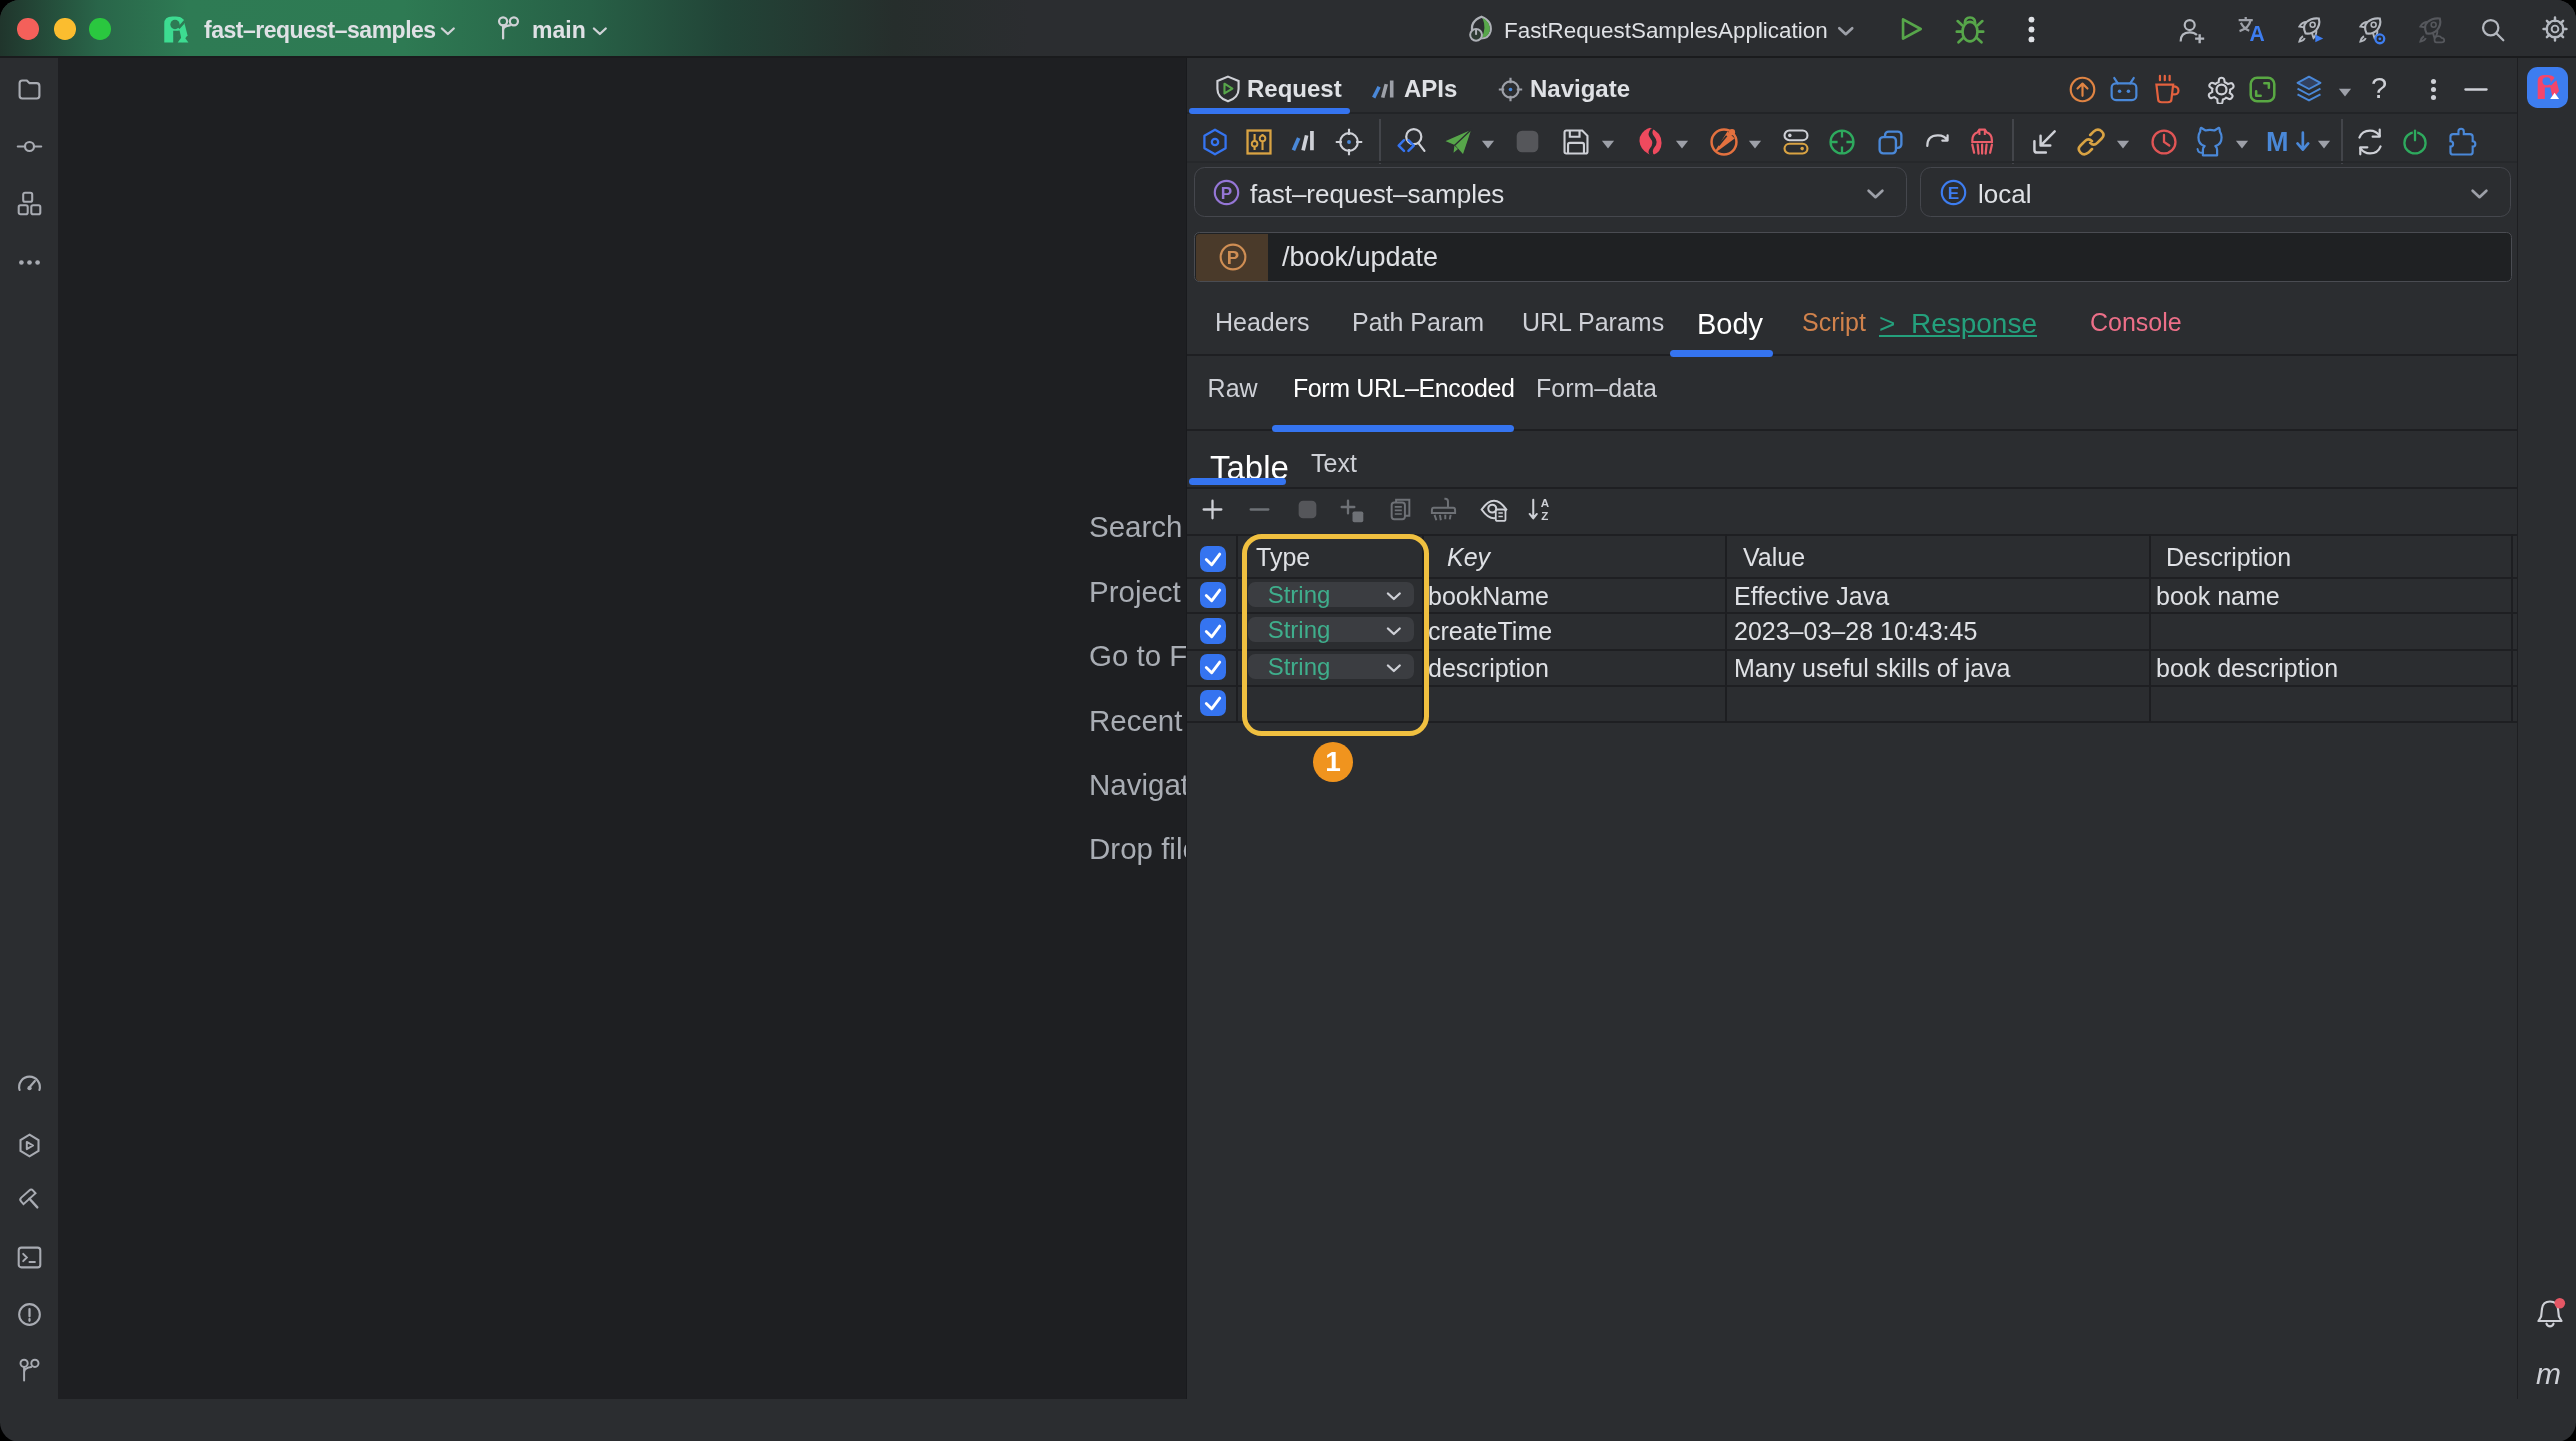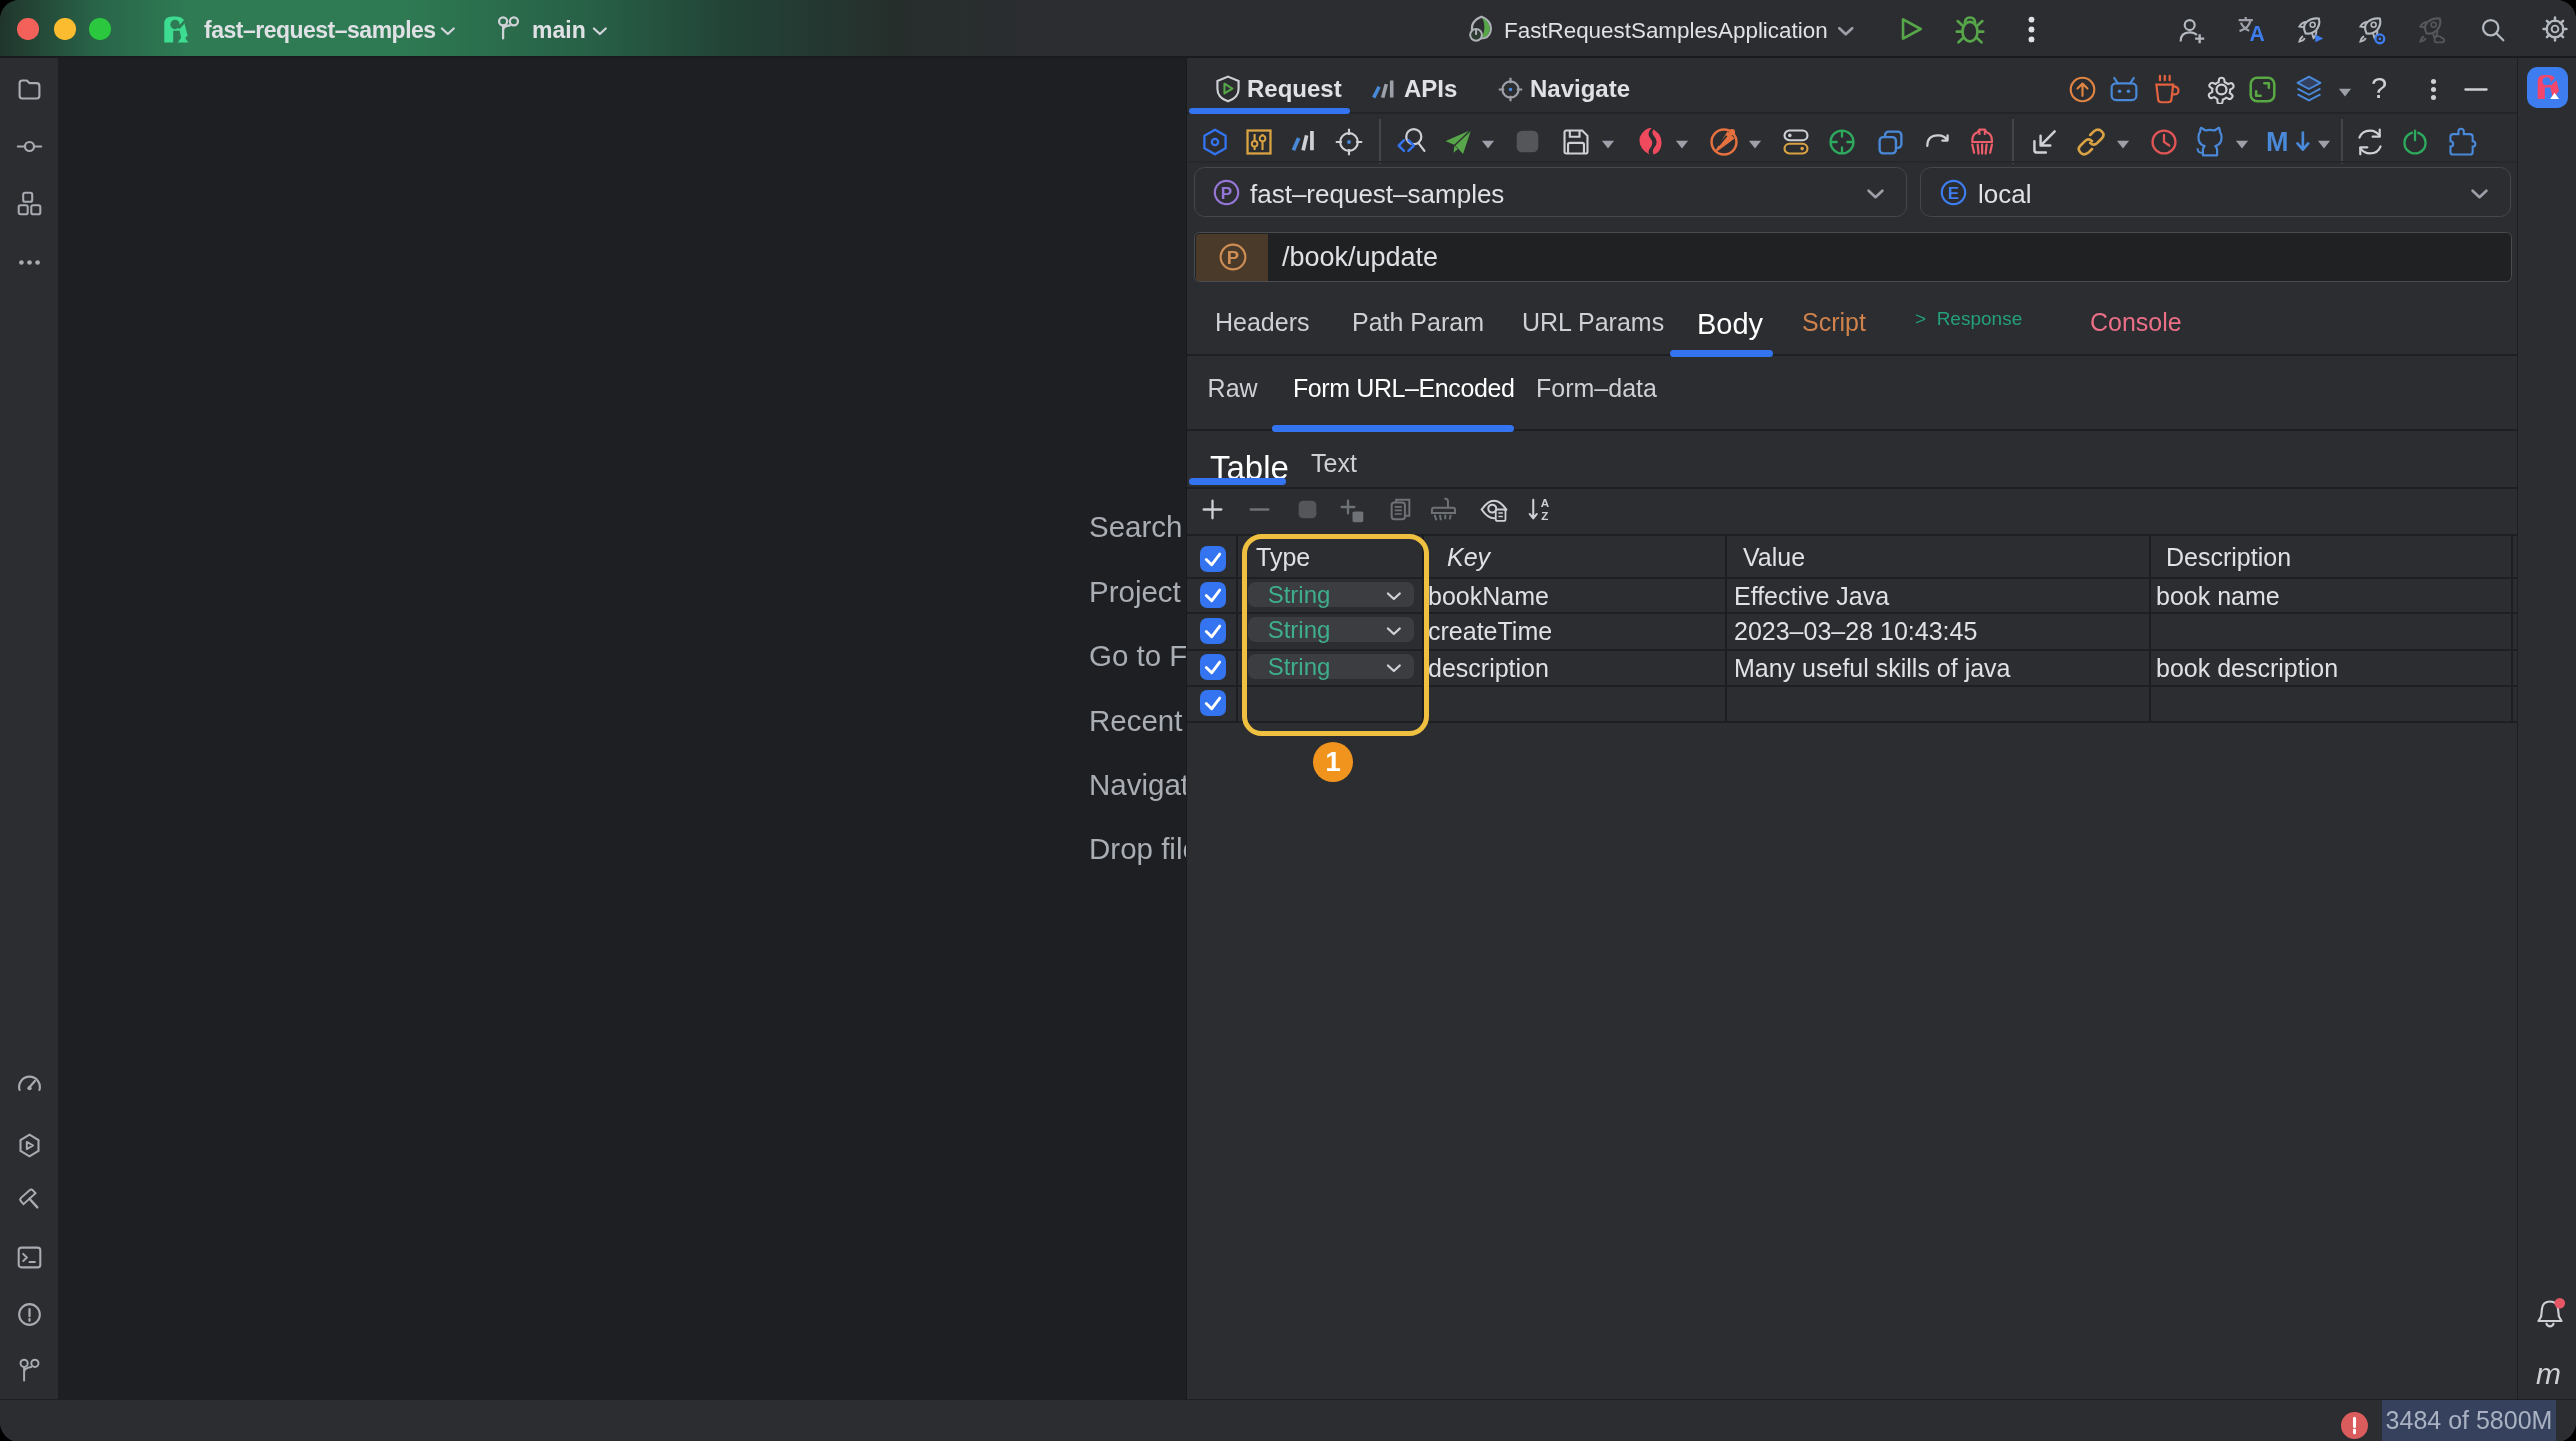--- a/index.html
+++ b/index.html
@@ -375,21 +375,21 @@
 <svg class="abs" style="left:31px;top:186px;" width="30" height="30" viewBox="0 0 34 34" fill="none">
         <circle cx="17" cy="17" r="14" stroke="#cf8e54" stroke-width="2.4"></circle>
         <text x="17" y="25" font-size="21" font-weight="700" fill="#cf8e54" text-anchor="middle" font-family="Liberation Sans">P</text>
       </svg>
 <div class="ttxt" style="left:95px;top:186px;font-size:27px;">/book/update</div>
 <div class="ttxt" style="left:28px;top:252px;font-size:25px;color:#ced0d6;">Headers</div>
 <div class="ttxt" style="left:165px;top:252px;font-size:25px;color:#ced0d6;">Path Param</div>
 <div class="ttxt" style="left:335px;top:252px;font-size:25px;color:#ced0d6;">URL Params</div>
 <div class="ttxt" style="left:510px;top:252px;font-size:29px;color:#ffffff;">Body</div>
 <div class="ttxt" style="left:615px;top:252px;font-size:25px;color:#d0824c;">Script</div>
-<div class="ttxt" style="left:728px;top:252px;font-size:19px;color:#24a07c;">&gt;&nbsp; Response</div>
+<div class="ttxt" style="left:692px;top:252px;font-size:28px;color:#24a07c;text-decoration:underline;">&gt;&nbsp; Response</div>
 <div class="ttxt" style="left:903px;top:252px;font-size:25px;color:#ec6f88;">Console</div>
 <div class="hline" style="top:298px;"></div>
 <div class="tabu" style="left:483px;top:294px;width:103px;"></div>
 <div class="ttxt" style="left:20.6px;top:318px;font-size:25px;color:#ced0d6;">Raw</div>
 <div class="ttxt" style="left:106px;top:318px;font-size:25px;color:#ffffff;letter-spacing:-0.4px;">Form URL–Encoded</div>
 <div class="ttxt" style="left:349px;top:318px;font-size:25px;color:#ced0d6;">Form–data</div>
 <div class="hline" style="top:373px;"></div>
 <div class="tabu" style="left:85px;top:369px;width:242px;"></div>
 <div class="ttxt" style="left:23px;top:393px;font-size:33px;color:#ffffff;">Table</div>
 <div class="ttxt" style="left:124px;top:393px;font-size:25px;color:#ced0d6;">Text</div>
@@ -508,21 +508,13 @@
         <path d="M26 22 L33 15 L36 27 L29 36 Z" fill="#f4456b"></path>
         <path d="M26 36 L36 36 L31 29 Z" fill="#fff"></path>
       </svg>
 <svg class="abs" style="left:16px;top:1241px;" width="32" height="32" viewBox="0 0 36 36" fill="none">
         <path d="M18 5 Q10 5 9 13 L8 22 L5 27 L31 27 L28 22 L27 13 Q26 5 18 5 Z" stroke="#ced0d6" stroke-width="2.4" stroke-linejoin="round"></path>
         <path d="M14 30 Q15 33 18 33 Q21 33 22 30" stroke="#ced0d6" stroke-width="2.4" fill="none" stroke-linecap="round"></path>
         <circle cx="29" cy="7" r="6" fill="#e55765"></circle>
       </svg>
 <div class="abs" style="left:18px;top:1301px;font-size:30px;font-style:italic;color:#ced0d6;">m</div>
 </div>
-<div id="statusbar">
-<div class="abs" style="left:2382px;top:0;width:174px;height:41px;background:#36425d;"></div>
-<div class="abs" style="left:2382px;top:0;width:174px;height:41px;color:#a9b1c2;font-size:25px;text-align:center;line-height:41px;">3484 of 5800M</div>
-<div class="abs" style="left:2341px;top:11.6px;width:27px;height:27px;border-radius:50%;background:#db5c5c;"></div>
-<svg class="abs" style="left:2341px;top:11.6px;" width="27" height="27" viewBox="0 0 30 30" fill="none">
-        <path d="M15 7 L15 16 M15 20 L15 23" stroke="#fff" stroke-width="3.4" stroke-linecap="round"></path>
-      </svg>
-</div>
 </div>
 
 </body></html>

